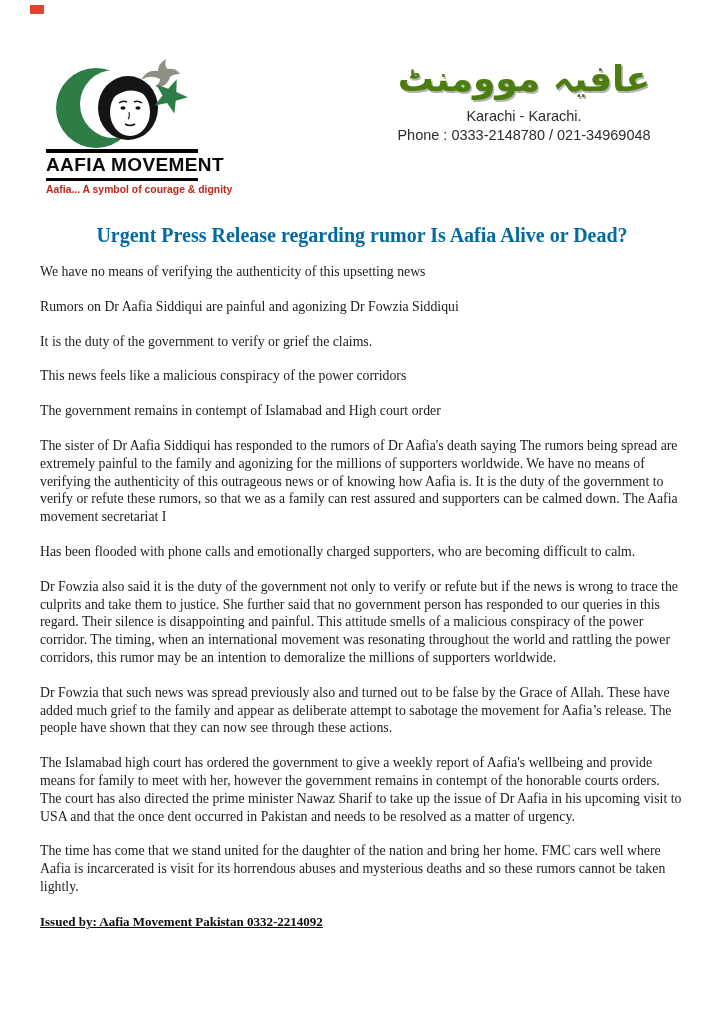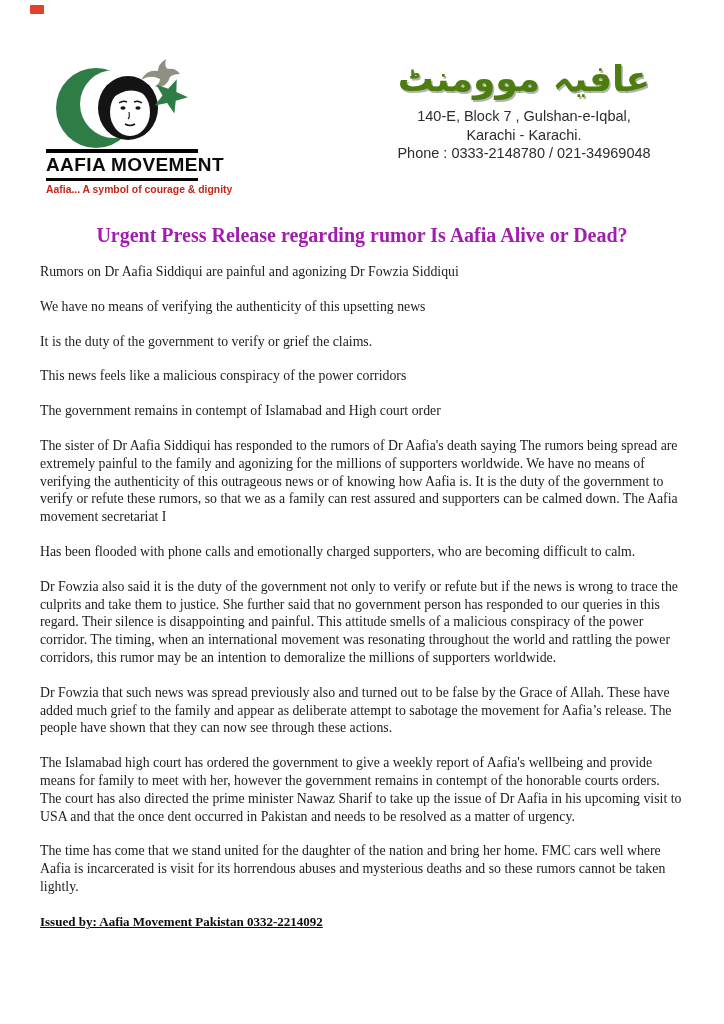--- a/index.html
+++ b/index.html
@@ -78,21 +78,21 @@
     font-size: 15.5px;
     color: #111;
   }
   
   .doc-title {
     position: absolute;
     left: 40px; right: 40px; top: 224px;
     text-align: center;
     font-weight: bold;
     font-size: 20px;
-    color: #a21caf;
+    color: #0369a1;
   }
   
   .doc-body {
     position: absolute;
     left: 40px; right: 40px; top: 263px;
     font-size: 13.8px;
     line-height: 17.8px;
     color: #1c1c1c;
     text-align: left;
   }
@@ -139,32 +139,31 @@
         <polygon points="0,-18 -4.41,-6.07 -17.12,-5.56 -7.13,2.32 -10.58,14.56 0,7.5 10.58,14.56 7.13,2.32 17.12,-5.56 4.41,-6.07" transform="translate(124,40) rotate(22)" fill="#2e7d46"></polygon>
       </svg>
     </div>
     <div class="logo-name">AAFIA MOVEMENT</div>
     <div class="logo-tagline">Aafia... A symbol of courage &amp; dignity</div>
   </div>
 
   <div class="header-right">
     <div class="urdu-title">عافیہ موومنٹ</div>
     <div class="address">
-      <div>140-E, Block 7 , Gulshan-e-Iqbal,</div>
       <div>Karachi - Karachi.</div>
       <div>Phone : 0333-2148780  / 021-34969048</div>
     </div>
   </div>
 
 
   <div class="doc-title">Urgent Press Release regarding rumor Is Aafia Alive or Dead?</div>
 
   <div class="doc-body">
+    <p>We have no means of verifying the authenticity of this upsetting news</p>
     <p>Rumors on Dr Aafia Siddiqui are painful and agonizing Dr Fowzia Siddiqui</p>
-    <p>We have no means of verifying the authenticity of this upsetting news</p>
     <p>It is the duty of the government to verify or grief the claims.</p>
     <p>This news feels like a malicious conspiracy of the power corridors</p>
     <p>The government remains in contempt of Islamabad and High court order</p>
     <p>The sister of Dr Aafia Siddiqui has responded to the rumors of Dr Aafia's death saying The rumors being spread are extremely painful to the family and agonizing for the millions of supporters worldwide. We have no means of verifying the authenticity of this outrageous news or of knowing how Aafia is. It is the duty of the government to verify or refute these rumors, so that we as a family can rest assured and supporters can be calmed down. The Aafia movement secretariat I</p>
     <p>Has been flooded with phone calls and emotionally charged supporters, who are becoming difficult to calm.</p>
     <p>Dr Fowzia also said it is the duty of the government not only to verify or refute but if the news is wrong to trace the culprits and take them to justice. She further said that no government person has responded to our queries in this regard. Their silence is disappointing and painful. This attitude smells of a malicious conspiracy of the power corridor. The timing, when an international movement was resonating throughout the world and rattling the power corridors, this rumor may be an intention to demoralize the millions of supporters worldwide.</p>
     <p>Dr Fowzia that such news was spread previously also and turned out to be false by the Grace of Allah. These have added much grief to the family and appear as deliberate attempt to sabotage the movement for Aafia’s release. The people have shown that they can now see through these actions.</p>
     <p>The Islamabad high court has ordered the government to give a weekly report of Aafia's wellbeing and provide means for family to meet with her, however the government remains in contempt of the honorable courts orders. The court has also directed the prime minister Nawaz Sharif to take up the issue of Dr Aafia in his upcoming visit to USA and that the once dent occurred in Pakistan and needs to be resolved as a matter of urgency.</p>
     <p>The time has come that we stand united for the daughter of the nation and bring her home. FMC cars well where Aafia is incarcerated is visit for its horrendous abuses and mysterious deaths and so these rumors cannot be taken lightly.</p>
     <div class="doc-footer">Issued by: Aafia Movement Pakistan 0332-2214092</div>

